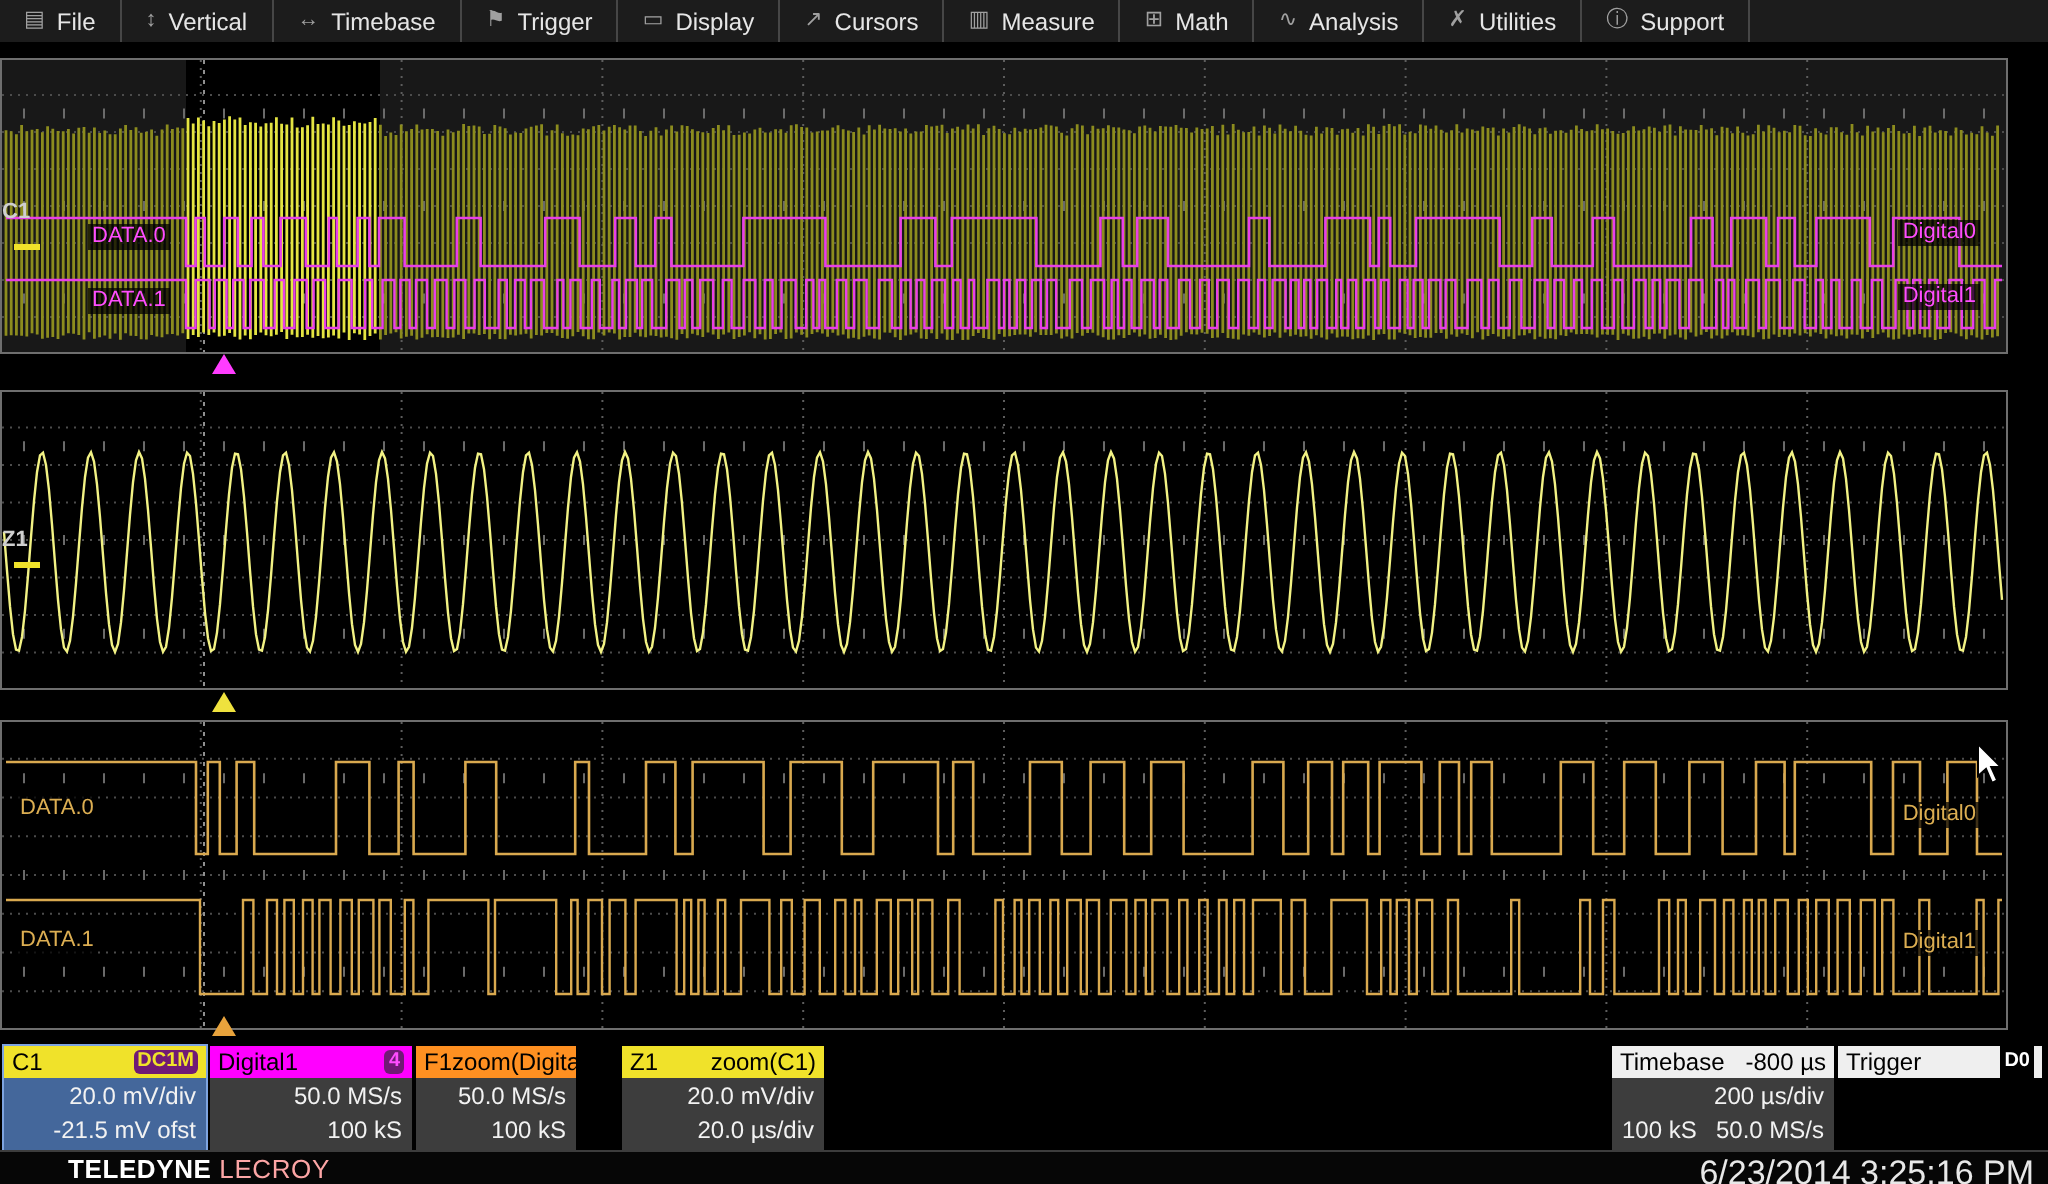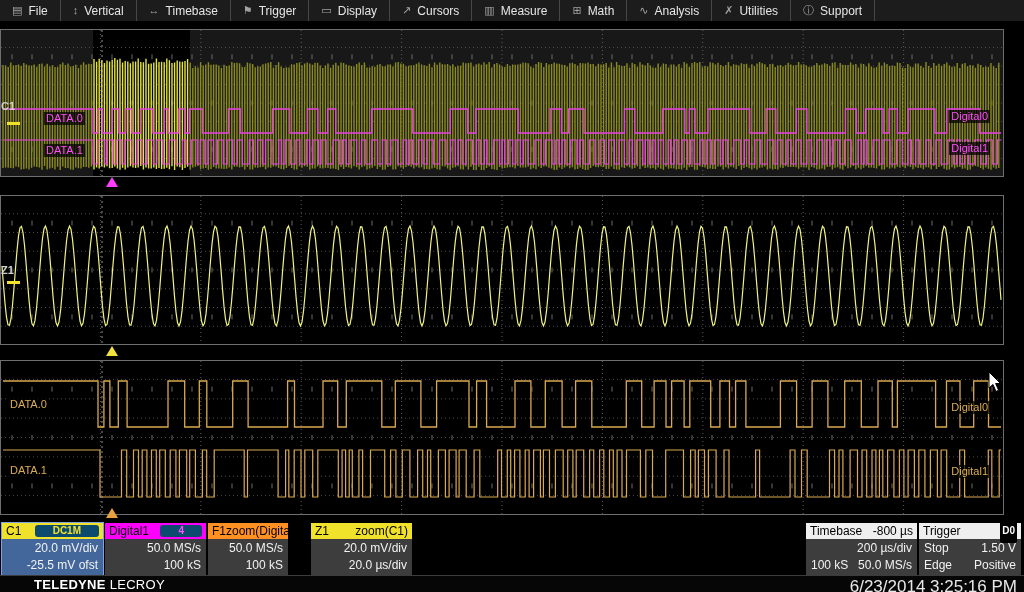--- a/index.html
+++ b/index.html
@@ -27,35 +27,35 @@
   #tri-top{left:106px;top:177px;border-bottom:10px solid #ff3cff;}
   #tri-mid{left:106px;top:346px;border-bottom:10px solid #efe23e;}
   #tri-bot{left:106px;top:508px;border-bottom:10px solid #e8a33c;}
 
   
   .panel{position:absolute;top:523px;height:52px;font-size:12px;}
   .phead{height:16px;display:flex;align-items:center;padding:0 4px;color:#000;}
   .pbody{height:36px;background:#3d3d3d;color:#f2f2f2;display:flex;flex-direction:column;justify-content:center;padding:0 5px;}
   .prow{height:17px;line-height:17px;display:flex;justify-content:flex-end;white-space:nowrap;}
   .prow.between{justify-content:space-between;}
-  .badge{background:#0c4a6e;border-radius:3px;padding:0 18px;font-size:10px;line-height:12px;height:12px;font-weight:bold;}
+  .badge{background:#701a75;border-radius:3px;padding:0 2px;font-size:10px;line-height:12px;height:12px;font-weight:bold;}
   .spacer{flex:1;}
   #panel-c1{box-shadow:0 0 0 1px #7ea4e0;}
   #panel-c1 .pbody{background:#44679b;}
   #panel-c1 .badge{color:#f0e22a;}
   #panel-digital1 .badge{color:#ff4dff;}
   #panel-f1 .badge{color:#ffb060;}
   .phead.white{background:#efefef;}
   .phead .d0badge{background:#000;color:#fff;border-radius:2px;padding:6px 2px;font-size:10px;line-height:12px;height:12px;font-weight:bold;}
 
   
   .brandbar{position:absolute;top:575px;left:0;width:1024px;height:17px;background:#060606;border-top:1px solid #3c3c3c;}
   .brand{position:absolute;left:6px;top:577px;font-size:13px;letter-spacing:.3px;color:#fff;}
   .brand .bold{font-weight:bold;margin-left:28px;}
-  .brand .light{color:#ffffff;font-weight:normal;}
+  .brand .light{color:#fca5a5;font-weight:normal;}
   .datetime{position:absolute;right:7px;top:577px;font-size:17px;color:#e8e8e8;}
 
   .cursor{position:absolute;left:988px;top:372px;}
 </style>
 </head>
 <body>
 
 <div class="screen">
 
   <div class="menubar">
@@ -202,21 +202,21 @@
   <div class="tri" id="tri-bot"></div>
 
   <div class="panel" id="panel-c1" style="left:2px;width:101px">
     <div class="phead" style="background:#f0e22a">
       <span>C1</span>
         <span class="spacer"></span>
       <span class="badge">DC1M</span>
     </div>
     <div class="pbody">
       <div class="prow">20.0 mV/div</div>
-      <div class="prow">-25.5 mV ofst</div>
+      <div class="prow">-21.5 mV ofst</div>
     </div>
   </div>
 
   <div class="panel" id="panel-digital1" style="left:105px;width:101px">
     <div class="phead" style="background:#ff00ff">
       <span>Digital1</span>
         <span class="spacer"></span>
       <span class="badge">4</span>
     </div>
     <div class="pbody">
@@ -263,30 +263,20 @@
       </div>
     </div>
   </div>
 
   <div class="panel" id="panel-trigger" style="left:919px;width:102px">
     <div class="phead white">
       <span>Trigger</span>
         <span class="spacer"></span>
       <span class="d0badge">D0</span>
     </div>
-    <div class="pbody">
-      <div class="prow between">
-        <span>Stop</span>
-        <span>1.50 V</span>
-      </div>
-      <div class="prow between">
-        <span>Edge</span>
-        <span>Positive</span>
-      </div>
-    </div>
   </div>
 
   <div class="brandbar"></div>
   <div class="brand">
     <span class="bold">TELEDYNE</span>
     <span class="light">LECROY</span>
   </div>
   <div class="datetime">6/23/2014 3:25:16 PM</div>
 
   <div class="cursor">

